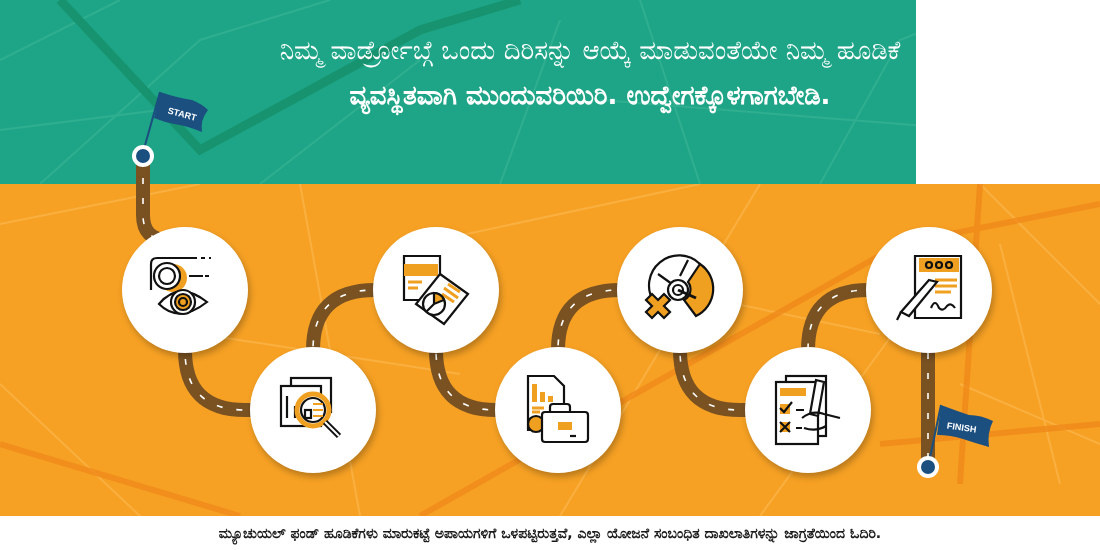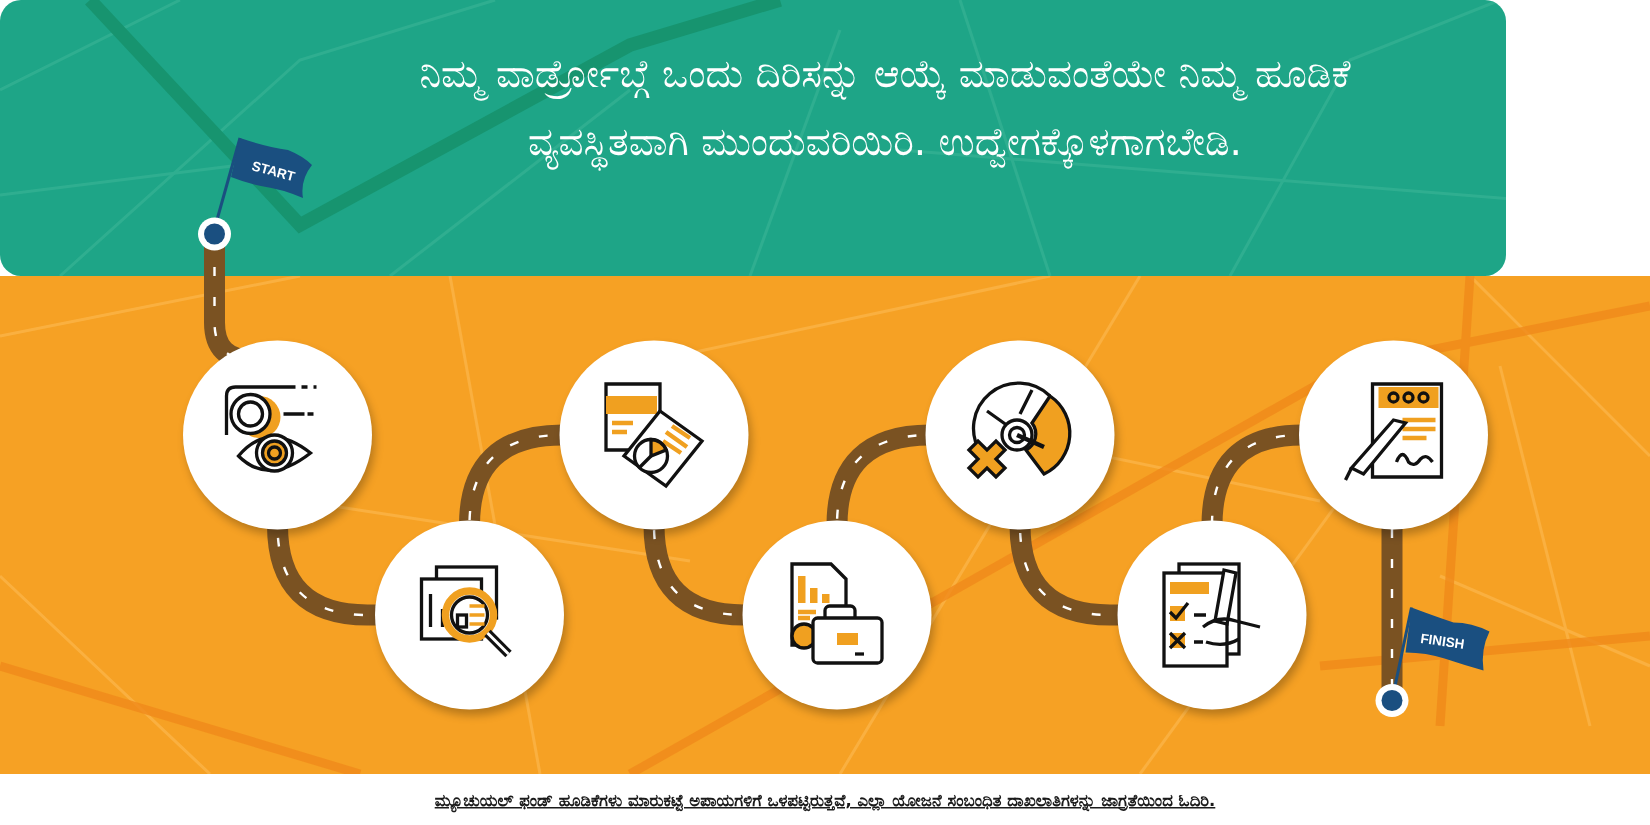--- a/index.html
+++ b/index.html
@@ -1,23 +1,23 @@
 <!DOCTYPE html>
 <html><head>
 <meta charset="utf-8">
 <style>
   html,body{margin:0;padding:0;}
   body{width:1100px;height:550px;overflow:hidden;position:relative;font-family:"DejaVu Sans",sans-serif;background:#fff;}
-  .top{position:absolute;left:0;top:0;width:1004px;height:184px;background:#1ea587;overflow:hidden;border-radius:14px;}
+  .top{position:absolute;left:0;top:0;width:916px;height:184px;background:#1ea587;overflow:hidden;}
   .mid{position:absolute;left:0;top:184px;width:1100px;height:332px;background:#f6a124;overflow:hidden;}
   .foot{position:absolute;left:0;top:516px;width:1100px;height:34px;background:#fff;display:flex;align-items:center;justify-content:center;}
-  .foot span{font-size:11px;font-weight:bold;color:#1a1a1a;text-decoration:underline;}
+  .foot span{font-size:14px;font-weight:bold;color:#1a1a1a;}
   .headline{position:absolute;left:150px;top:28px;width:880px;text-align:center;color:#fff;}
   .headline div{font-size:26px;line-height:45px;white-space:nowrap;}
-  .headline .b{font-weight:normal;}
+  .headline .b{font-weight:bold;}
   svg.map{position:absolute;left:0;top:0;}
   .circle{position:absolute;width:126px;height:126px;border-radius:50%;background:#fff;box-shadow:2px 4px 6px rgba(0,0,0,0.25);}
   .circle svg{position:absolute;left:23px;top:23px;}
   .flag{position:absolute;}
 </style>
 </head>
 <body>
 
 <div class="top">
   <svg class="map" width="1100" height="184">

